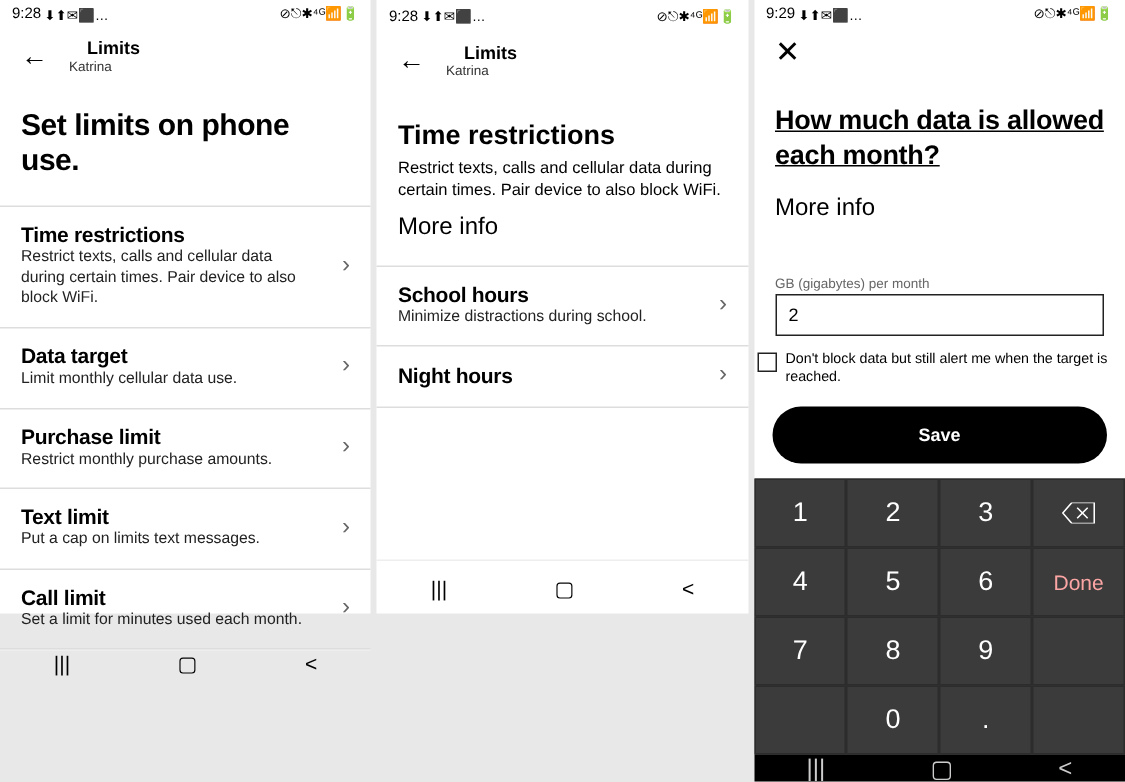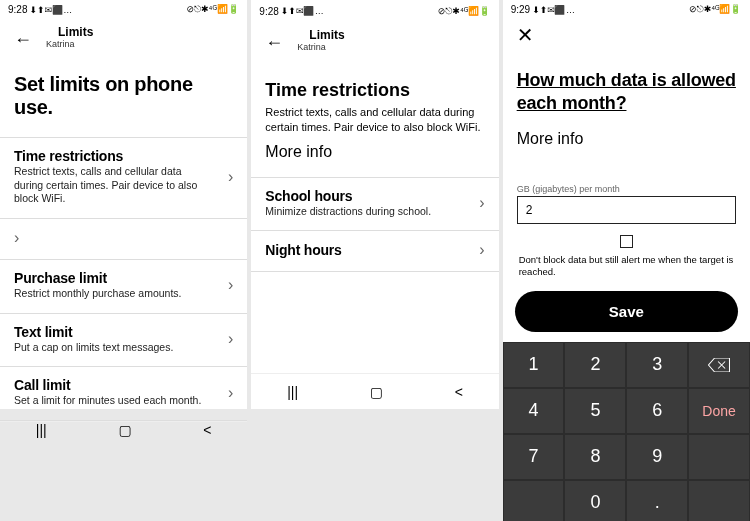--- a/index.html
+++ b/index.html
@@ -16,27 +16,27 @@
   .header-text .sub { font-size: 9px; color: #333; }
   .page-title { font-size: 20px; font-weight: 800; padding: 16px 14px 18px; letter-spacing: -0.3px; }
   .page-title2 { font-size: 18px; font-weight: 800; padding: 20px 14px 4px; }
   .page-sub { font-size: 11px; padding: 0 14px 6px; line-height: 1.35; }
   .more-info { font-size: 16px; padding: 2px 14px 16px; display: inline-block; }
   .list { border-top: 1px solid #ddd; }
   .row { display: flex; justify-content: space-between; align-items: center; padding: 10px 14px 12px; border-bottom: 1px solid #ddd; }
   .row-text .row-title { font-size: 14px; font-weight: 800; letter-spacing: -0.2px; }
   .row-text .row-sub { font-size: 10.5px; color: #222; margin-top: 1px; line-height: 1.3; max-width: 190px; }
   .chev { font-size: 16px; color: #666; }
-  .btn-dark { background: #000; color: #fff; border-radius: 26px; text-align: center; padding: 12px; margin: 0 12px 10px; font-size: 15px; font-weight: 700; }
+  .btn-dark { background: #000; color: #fff; border-radius: 26px; text-align: center; padding: 12px; margin: 0 12px 10px; font-size: 12px; font-weight: 700; }
   .nav { display: flex; justify-content: space-around; align-items: center; height: 36px; border-top: 1px solid #eee; }
   .nav span { font-size: 14px; }
   .question { font-size: 18px; font-weight: 800; padding: 16px 14px 14px; line-height: 1.25; letter-spacing: -0.2px; text-decoration: underline; }
   .field-label { font-size: 9px; color: #666; padding: 20px 14px 2px; }
   .input-box { margin: 0 14px; border: 1px solid #222; padding: 6px 8px; font-size: 12px; }
-  .checkbox-row { display: flex; align-items: center; gap: 6px; padding: 10px 16px 12px; flex-direction: column; }
+  .checkbox-row { display: flex; align-items: flex-start; gap: 6px; padding: 10px 2px 12px; }
   .checkbox { width: 13px; height: 13px; border: 1.5px solid #222; flex-shrink: 0; margin-top: 1px; }
   .checkbox-label { font-size: 9.5px; line-height: 1.3; }
   .spacer { flex: 1; }
   .keypad { background: #3b3b3b; color: #fff; }
   .key-row { display: flex; height: 46px; }
   .key { flex: 1; display: flex; align-items: center; justify-content: center; font-size: 18px; border: 1px solid #2c2c2c; }
   .key-done { color: #fca5a5; font-size: 14px; }
   .key-bsp svg { width: 22px; height: 14px; }
   .nav-dark { display: flex; justify-content: space-around; align-items: center; height: 36px; background: #000; color: #ccc; }
 </style>
@@ -63,20 +63,24 @@
   <div class="page-title">Set limits on phone use.</div>
   <div class="list">
     <div class="row">
       <div class="row-text">
           <div class="row-title">Time restrictions</div>
           <div class="row-sub">Restrict texts, calls and cellular data during certain times. Pair device to also block WiFi.</div>
         </div>
       <div class="chev">›</div>
     </div>
     <div class="row">
+      <div class="row-text">
+          <div class="row-title">Data target</div>
+          <div class="row-sub">Limit monthly cellular data use.</div>
+        </div>
       <div class="chev">›</div>
     </div>
     <div class="row">
       <div class="row-text">
           <div class="row-title">Purchase limit</div>
           <div class="row-sub">Restrict monthly purchase amounts.</div>
         </div>
       <div class="chev">›</div>
     </div>
     <div class="row">

